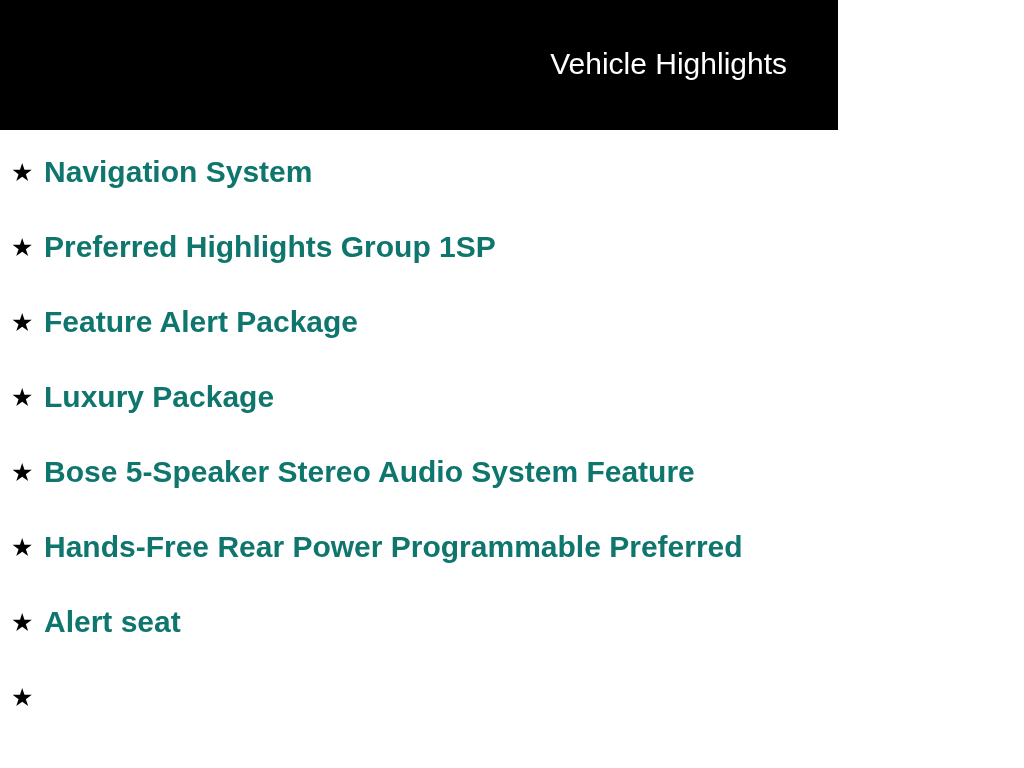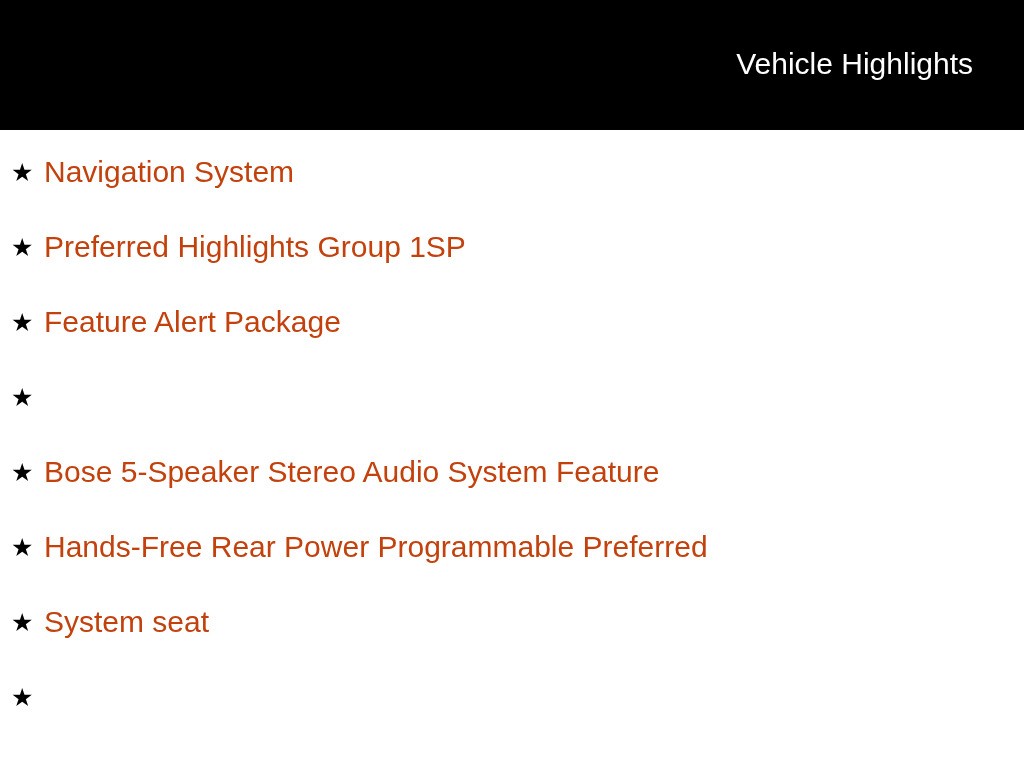--- a/index.html
+++ b/index.html
@@ -22,21 +22,21 @@
     height: 768px;
     background: #ffffff;
     box-sizing: border-box;
   }
 
   
   .header-bar {
     position: absolute;
     top: 0;
     left: 0;
-    width: 1024px;
+    width: 838px;
     height: 130px;
     background: #000000;
     display: flex;
     align-items: center;
     justify-content: flex-end;
     box-sizing: border-box;
     padding: 0 51px 0 0;
   }
   .header-title {
     color: #ffffff;
@@ -88,24 +88,24 @@
     color: #000000;
     text-align: left;
     user-select: none;
   }
   .item-first .bullet-star {
     top: 24px;
   }
 
   .highlight-label {
     display: block;
-    color: #c2410c;
+    color: #0f766e;
     font-family: "Liberation Sans", sans-serif;
     font-size: 30px;
-    font-weight: 400;
+    font-weight: 700;
     line-height: 36px;
     letter-spacing: 0px;
     text-align: left;
   }
 </style>
 </head>
 <body>
 
 <div class="page">
 
@@ -125,35 +125,36 @@
       <span class="highlight-label">Preferred Highlights Group 1SP</span>
     </li>
 
     <li class="highlight-item">
       <span class="bullet-star">★</span>
       <span class="highlight-label">Feature Alert Package</span>
     </li>
 
     <li class="highlight-item">
       <span class="bullet-star">★</span>
+      <span class="highlight-label">Luxury Package</span>
     </li>
 
     <li class="highlight-item">
       <span class="bullet-star">★</span>
       <span class="highlight-label">Bose 5-Speaker Stereo Audio System Feature</span>
     </li>
 
     <li class="highlight-item">
       <span class="bullet-star">★</span>
       <span class="highlight-label">Hands-Free Rear Power Programmable Preferred</span>
     </li>
 
     <li class="highlight-item">
       <span class="bullet-star">★</span>
-      <span class="highlight-label">System seat</span>
+      <span class="highlight-label">Alert seat</span>
     </li>
 
     <li class="highlight-item item-wrap">
       <span class="bullet-star">★</span>
     </li>
 
   </ul>
 
 </div>
 

